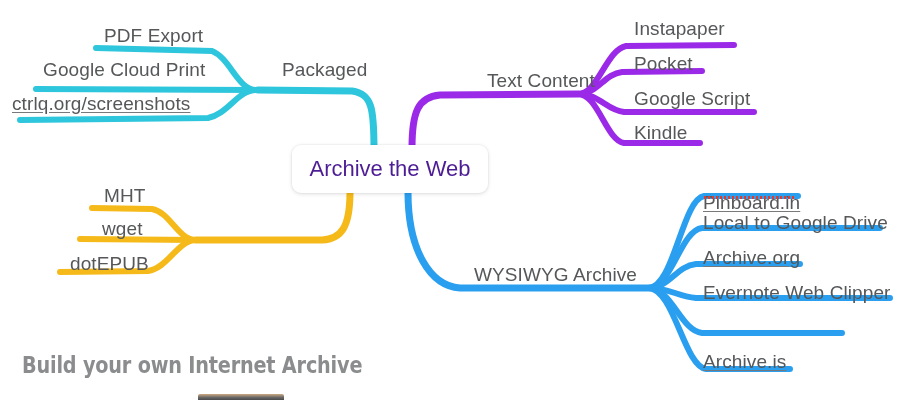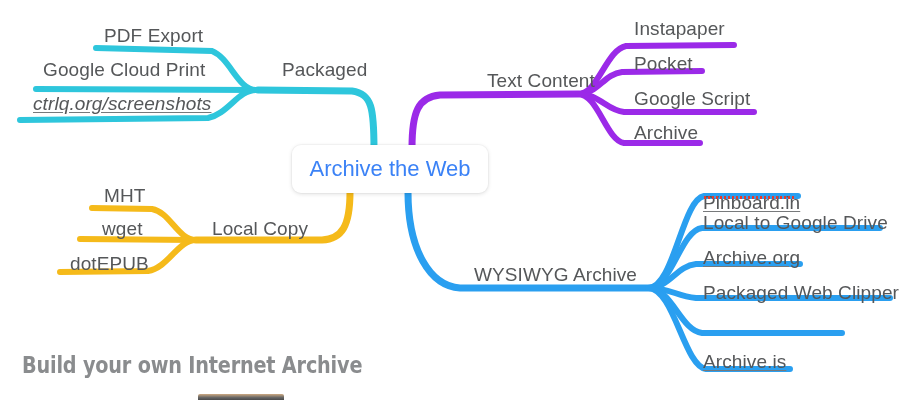--- a/index.html
+++ b/index.html
@@ -51,21 +51,21 @@
     height: 48px;
     background: #ffffff;
     border-radius: 9px;
     box-shadow: 0 1px 4px rgba(0,0,0,0.13), 0 0 0 1px rgba(0,0,0,0.025);
     display: flex;
     align-items: center;
     justify-content: center;
     z-index: 5;
   }
   .center-node-text {
-    color: #3b82f6;
+    color: #4c1d95;
     font-size: 22px;
     line-height: 1;
     white-space: nowrap;
   }
   .spell-error {
     position: absolute;
     height: 3px;
     background-image: repeating-linear-gradient(
       to right,
       #e23b2e 0px, #e23b2e 2px,
@@ -160,50 +160,49 @@
   <div class="center-node">
     <span class="center-node-text">Archive the Web</span>
   </div>
 
   <div class="node-label" style="left:266px; top:60px;margin-left:16px;">Packaged</div>
 
   <div class="node-label" style="left:43px; top:60px;">Google Cloud Print</div>
 
   <div class="node-label" style="left:104px; top:26px;">PDF Export</div>
 
-  <div class="node-label link" style="left:33px; top:94px;font-style:italic;">ctrlq.org/screenshots</div>
+  <div class="node-label link" style="left:12px; top:94px;">ctrlq.org/screenshots</div>
 
   <div class="node-label" style="left:487px; top:71px;">Text Content</div>
 
   <div class="node-label" style="left:634px; top:19px;">Instapaper</div>
 
   <div class="node-label" style="left:634px; top:54px;">Pocket</div>
 
   <div class="node-label" style="left:634px; top:89px;">Google Script</div>
 
-  <div class="node-label" style="left:634px; top:123px;">Archive</div>
-
-  <div class="node-label" style="left:212px; top:219px;">Local Copy</div>
+  <div class="node-label" style="left:634px; top:123px;">Kindle</div>
+
 
   <div class="node-label" style="left:104px; top:186px;">MHT</div>
 
   <div class="node-label" style="left:102px; top:219px;">wget</div>
 
   <div class="node-label" style="left:70px; top:254px;">dotEPUB</div>
 
   <div class="node-label" style="left:474px; top:265px;">WYSIWYG Archive</div>
 
   <div class="node-label link" style="left:703px; top:193px;">Pinboard.in</div>
   <div class="spell-error" style="left:704px; top:196px; width:92px;"></div>
 
   <div class="node-label" style="left:703px; top:213px;">Local to Google Drive</div>
 
   <div class="node-label link" style="left:703px; top:248px;">Archive.org</div>
 
-  <div class="node-label" style="left:703px; top:283px;">Packaged Web Clipper</div>
+  <div class="node-label" style="left:703px; top:283px;">Evernote Web Clipper</div>
 
 
   <div class="node-label link" style="left:703px; top:352px;text-align:center;">Archive.is</div>
 
   <div class="caption">Build your own Internet Archive</div>
 
   <div class="bottom-sliver"></div>
 
 </div>
 

